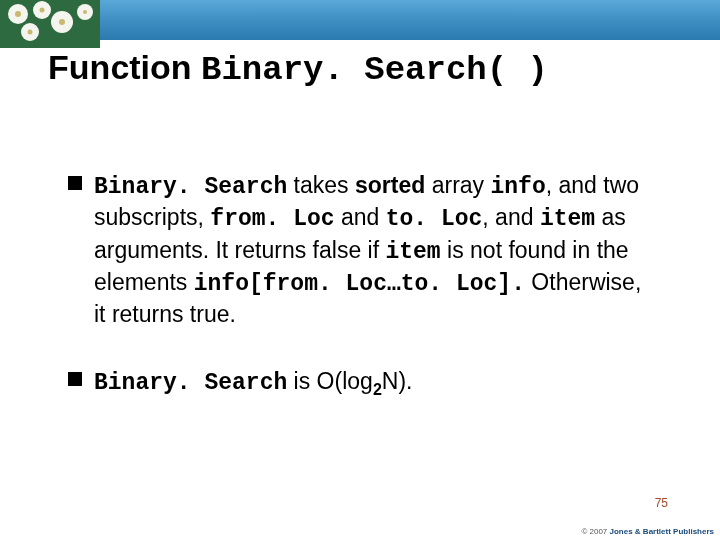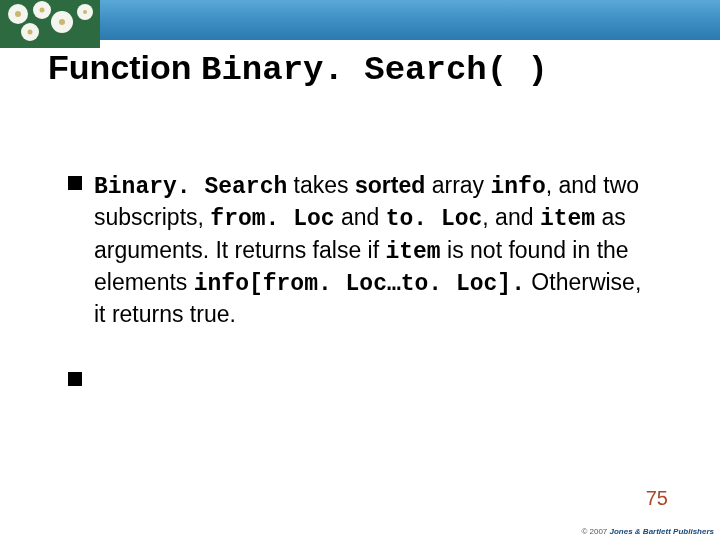--- a/index.html
+++ b/index.html
@@ -74,32 +74,31 @@
     margin-top: 26px;
   }
   .bullet-text sub {
     font-size: 0.7em;
     vertical-align: sub;
   }
   .page-number {
     position: absolute;
     bottom: 30px;
     right: 52px;
-    font-size: 20px;
+    font-size: 12px;
     color: #a84a2a;
   }
   .copyright {
     position: absolute;
     bottom: 4px;
     right: 6px;
     font-size: 8px;
     color: #555;
   }
   .copyright .pub {
-    font-style: italic;
     color: #1a4a7a;
     font-weight: bold;
   }
 </style>
 </head>
 <body>
 
 <div class="header-banner"></div>
 
 <div class="flower-corner">
@@ -122,20 +121,21 @@
   <span class="fn-word">Function </span><span class="mono">Binary. Search( )</span>
 </div>
 
 <div class="content">
   <div class="bullet-item">
     <div class="bullet-marker"></div>
     <div class="bullet-text"><span class="mono">Binary. Search</span><span class="plain"> takes </span><span>sorted</span><span class="plain"> array </span><span class="mono">info</span><span class="plain">, and two subscripts, </span><span class="mono">from. Loc</span><span class="plain"> and </span><span class="mono">to. Loc</span><span class="plain">, and </span><span class="mono">item</span><span class="plain">  as arguments.  It returns false if </span><span class="mono">item</span><span class="plain"> is not found in the elements </span><span class="mono">info[from. Loc…to. Loc].</span><span class="plain">   Otherwise, it returns true.</span></div>
   </div>
   <div class="bullet-item">
     <div class="bullet-marker"></div>
+    <div class="bullet-text"><span class="mono">Binary. Search</span><span class="plain"> is O(log</span><sub>2</sub><span class="plain">N).</span></div>
   </div>
 </div>
 
 <div class="page-number">75</div>
 
 <div class="copyright">
   <span>© 2007 </span><span class="pub">Jones &amp; Bartlett Publishers</span>
 </div>
 
 </body></html>

